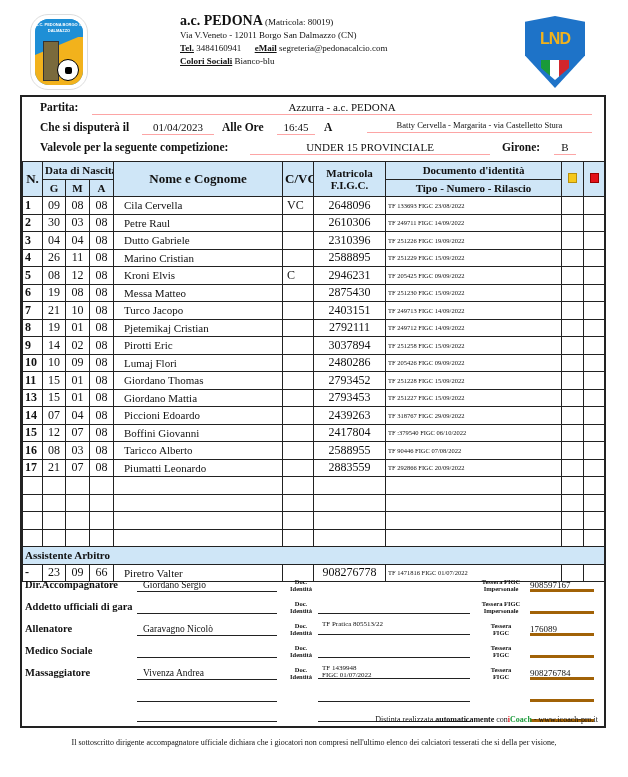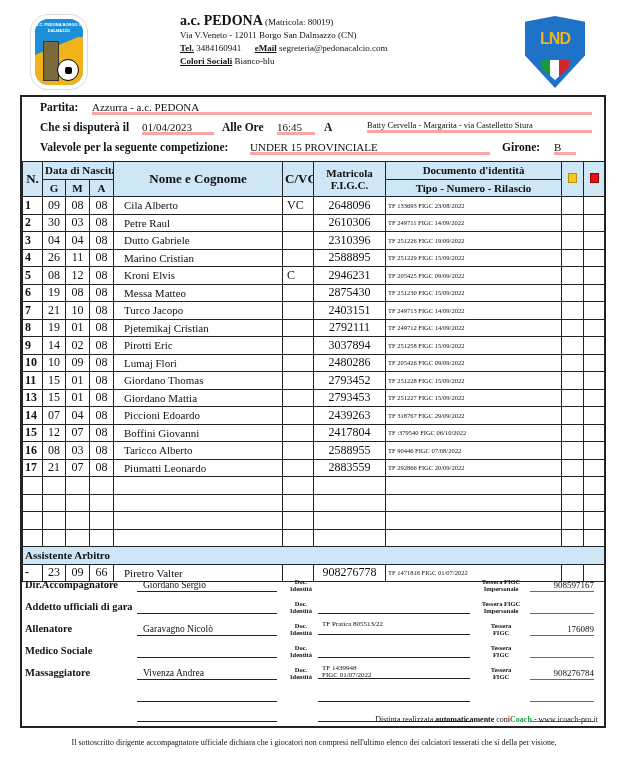--- a/index.html
+++ b/index.html
@@ -21,21 +21,21 @@
   .club b { font-weight: bold; text-decoration: underline; }
 
   .logo-right { position: absolute; left: 525px; top: 16px; width: 60px; height: 72px; background: #1e73c8; clip-path: polygon(0 8%, 50% 0, 100% 8%, 100% 55%, 50% 100%, 0 55%); }
   .logo-right .lnd { position: absolute; left: 0; right: 0; top: 14px; text-align: center; color: #f2b21c; font-family: "Liberation Sans", sans-serif; font-weight: bold; font-size: 16px; letter-spacing: -1px; }
   .logo-right .flag { position: absolute; left: 16px; top: 44px; width: 28px; height: 20px; background: linear-gradient(to right, #1a9a3a 33%, #fff 33%, #fff 66%, #d2262c 66%); clip-path: polygon(0 0, 100% 0, 100% 40%, 50% 100%, 0 40%); }
 
   .form { position: absolute; left: 20px; top: 95px; width: 586px; height: 633px; border: 2px solid #222; }
 
   .row-line { position: absolute; font-size: 11px; }
   .lbl { font-weight: bold; font-size: 11.5px; }
-  .uline { position: absolute; border-bottom: 3px solid #fca5a5; font-size: 11px; line-height: 13px; height: 14px; }
+  .uline { position: absolute; border-bottom: 1px solid #fca5a5; text-align: center; font-size: 11px; line-height: 13px; height: 14px; }
 
   table.players { position: absolute; left: 0; top: 64px; width: 582px; border-collapse: collapse; table-layout: fixed; }
   table.players td, table.players th { border: 1.3px solid #222; font-size: 11px; height: 17.5px; padding: 0 2px; white-space: nowrap; overflow: hidden; }
   table.players th { background: #cfe6f7; font-weight: bold; text-align: center; font-size: 11px; }
   table.players th.big { font-size: 13px; }
   .c-n { text-align: left; font-weight: bold; font-size: 12px !important; }
   .c-d { text-align: center; font-size: 12px !important; }
   .c-name { padding-left: 10px !important; }
   .c-cvc { font-size: 12px !important; padding-left: 4px !important; }
   .c-mat { text-align: center; font-size: 12px !important; }
@@ -43,21 +43,21 @@
   .sec { background: #cfe6f7; font-weight: bold; font-size: 11px; text-align: left !important; }
   .card-y { display: inline-block; width: 9px; height: 10px; background: #f6c81c; border: 1px solid #b8900c; }
   .card-r { display: inline-block; width: 9px; height: 10px; background: #e3121a; border: 1px solid #900; }
 
   .staff { position: absolute; left: 0; top: 478px; width: 582px; height: 150px; }
   .staff .s-lbl { position: absolute; left: 3px; font-weight: bold; font-size: 10.5px; }
   .staff .s-val { position: absolute; left: 115px; width: 140px; border-bottom: 1px solid #222; font-size: 9.5px; padding-left: 6px; height: 13px; line-height: 12px; }
   .staff .doc-lbl { position: absolute; left: 264px; width: 30px; font-weight: bold; font-size: 6.5px; line-height: 6.5px; text-align: center; }
   .staff .doc-val { position: absolute; left: 296px; width: 152px; border-bottom: 1px solid #222; font-size: 7px; line-height: 7px; padding-left: 4px; height: 14px; }
   .staff .tes-lbl { position: absolute; left: 452px; width: 54px; font-weight: bold; font-size: 6.5px; line-height: 6.5px; text-align: center; }
-  .staff .tes-val { position: absolute; left: 508px; width: 64px; border-bottom: 1px solid #a16207; font-size: 9px; text-align: right; height: 13px; line-height: 12px; }
+  .staff .tes-val { position: absolute; left: 508px; width: 64px; border-bottom: 3px solid #a16207; font-size: 9px; text-align: left; height: 13px; line-height: 12px; }
   .footer-note { position: absolute; right: 6px; bottom: 2px; font-size: 8px; }
   .footer-note b { font-weight: bold; }
   .ic-i { color: #e3121a; font-weight: bold; }
   .ic-c { color: #1a9a3a; font-weight: bold; }
 
   .decl { position: absolute; left: 0; top: 738px; width: 628px; text-align: center; font-size: 8px; line-height: 9px; }
 </style>
 </head>
 <body>
 
@@ -150,21 +150,21 @@
         <th>Tipo - Numero - Rilascio</th>
       </tr>
     </thead>
     <tbody id="player-rows">
 
       <tr>
           <td class="c-n">1</td>
           <td class="c-d">09</td>
           <td class="c-d">08</td>
           <td class="c-d">08</td>
-          <td class="c-name">Cila Alberto</td>
+          <td class="c-name">Cila Cervella</td>
           <td class="c-cvc">VC</td>
           <td class="c-mat">2648096</td>
           <td class="c-doc">TF  133693  FIGC 23/08/2022</td>
           <td></td>
           <td></td>
         </tr>
       <tr>
           <td class="c-n">2</td>
           <td class="c-d">30</td>
           <td class="c-d">03</td>

